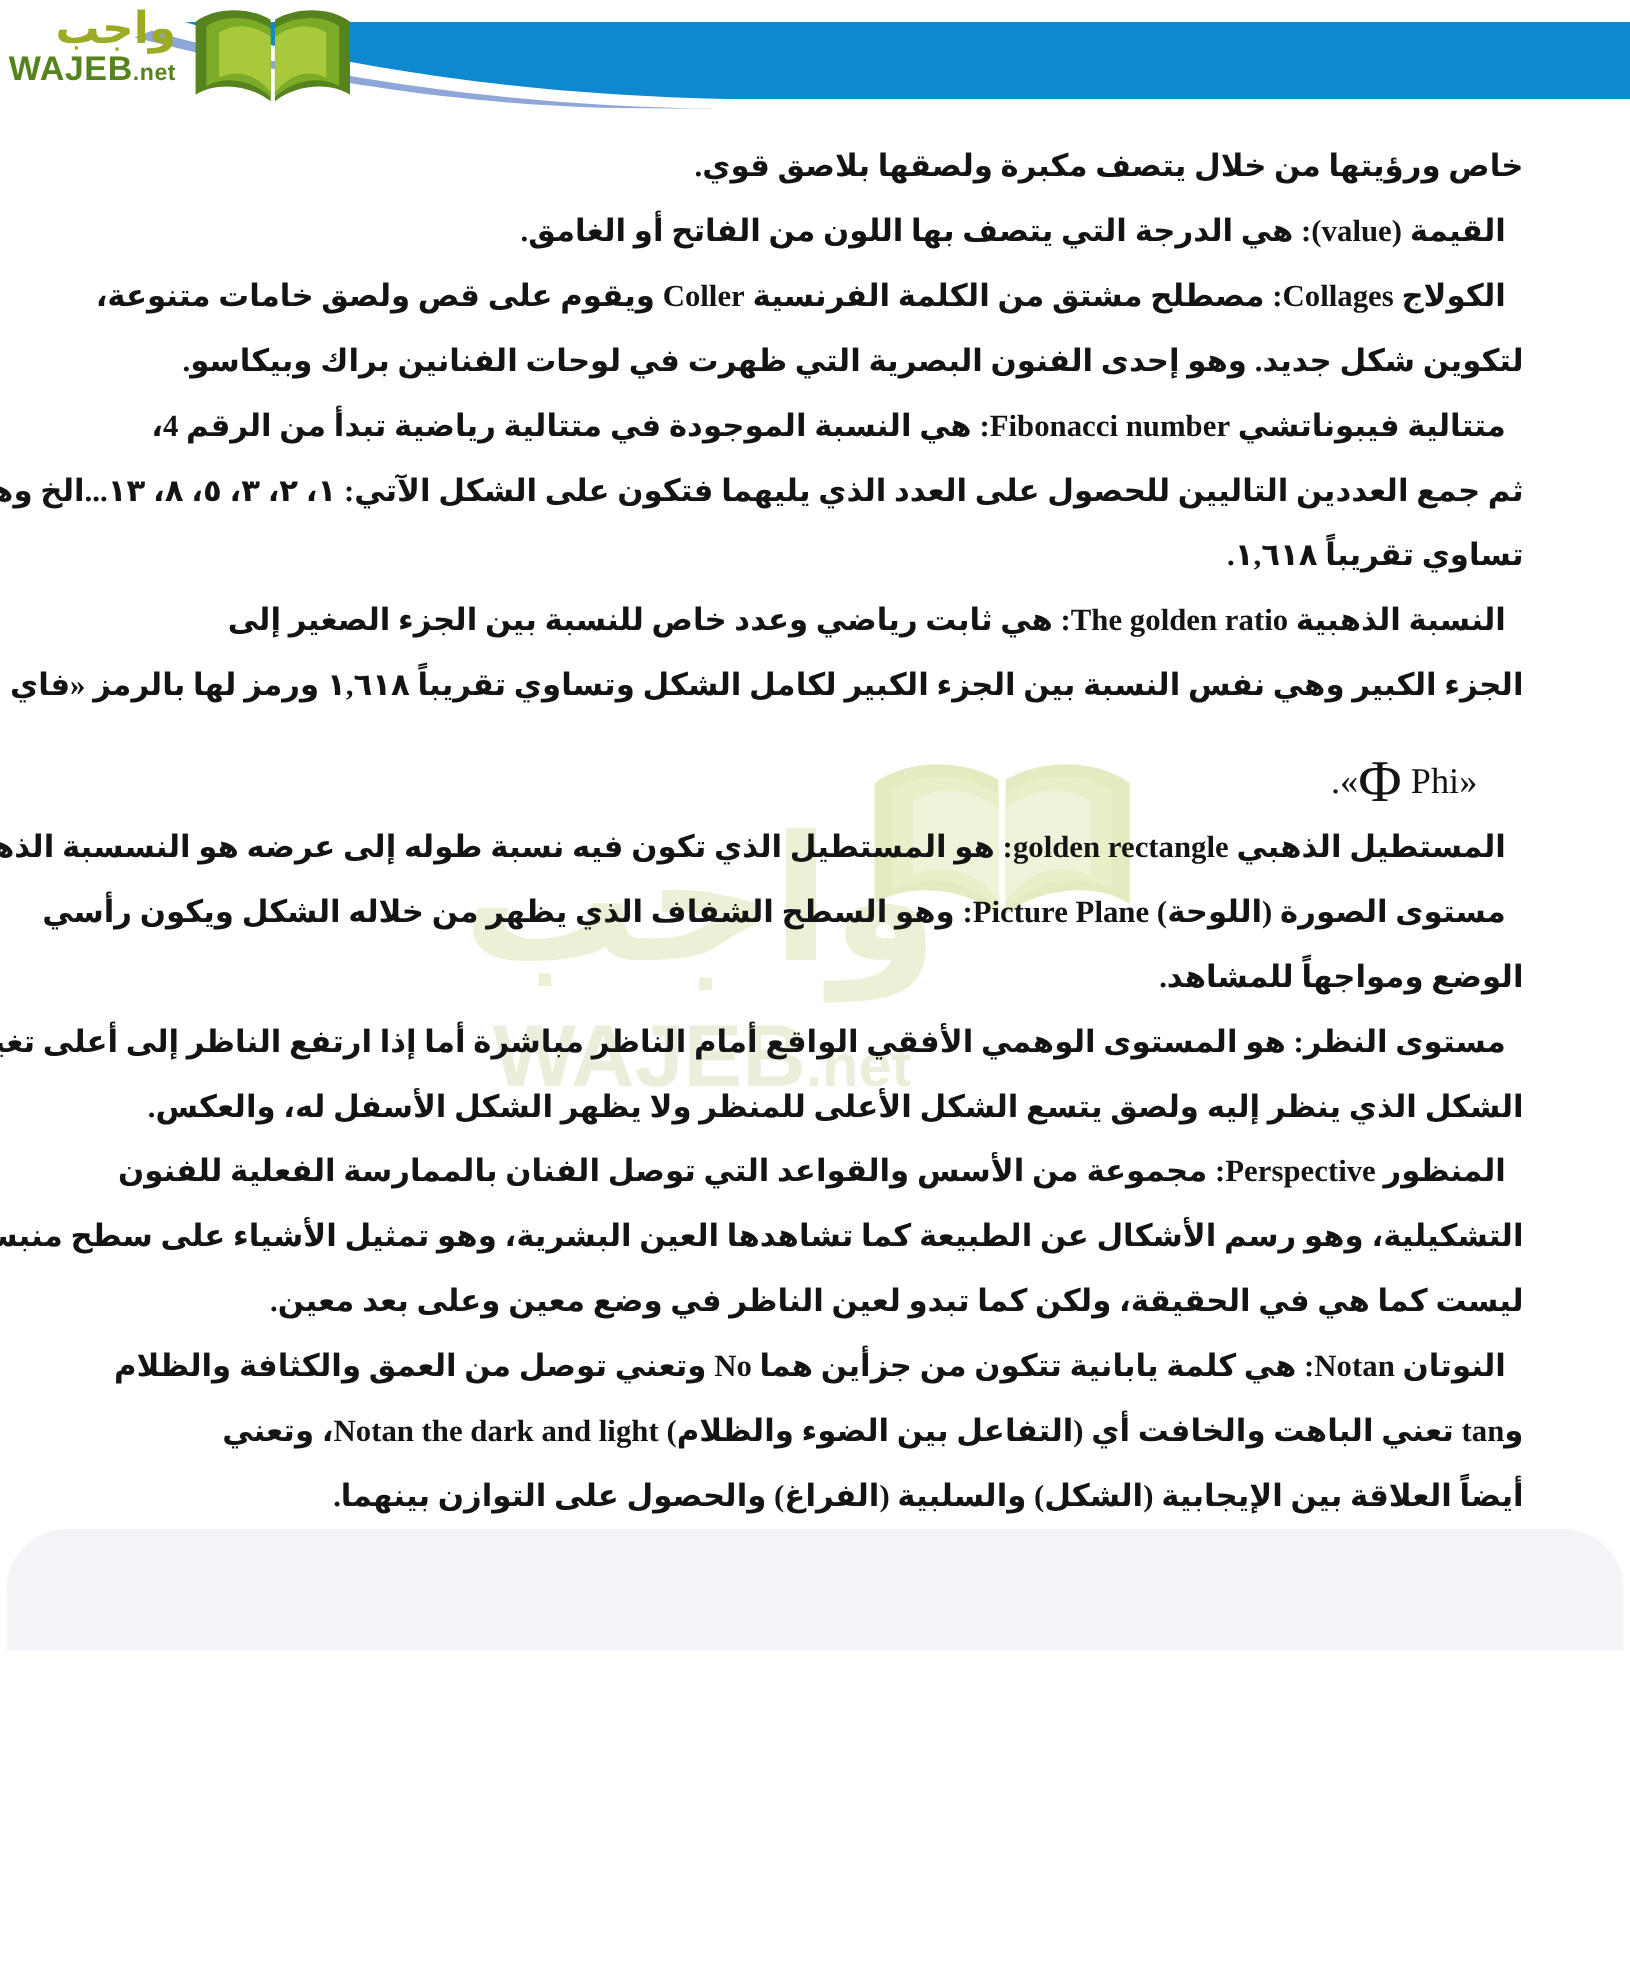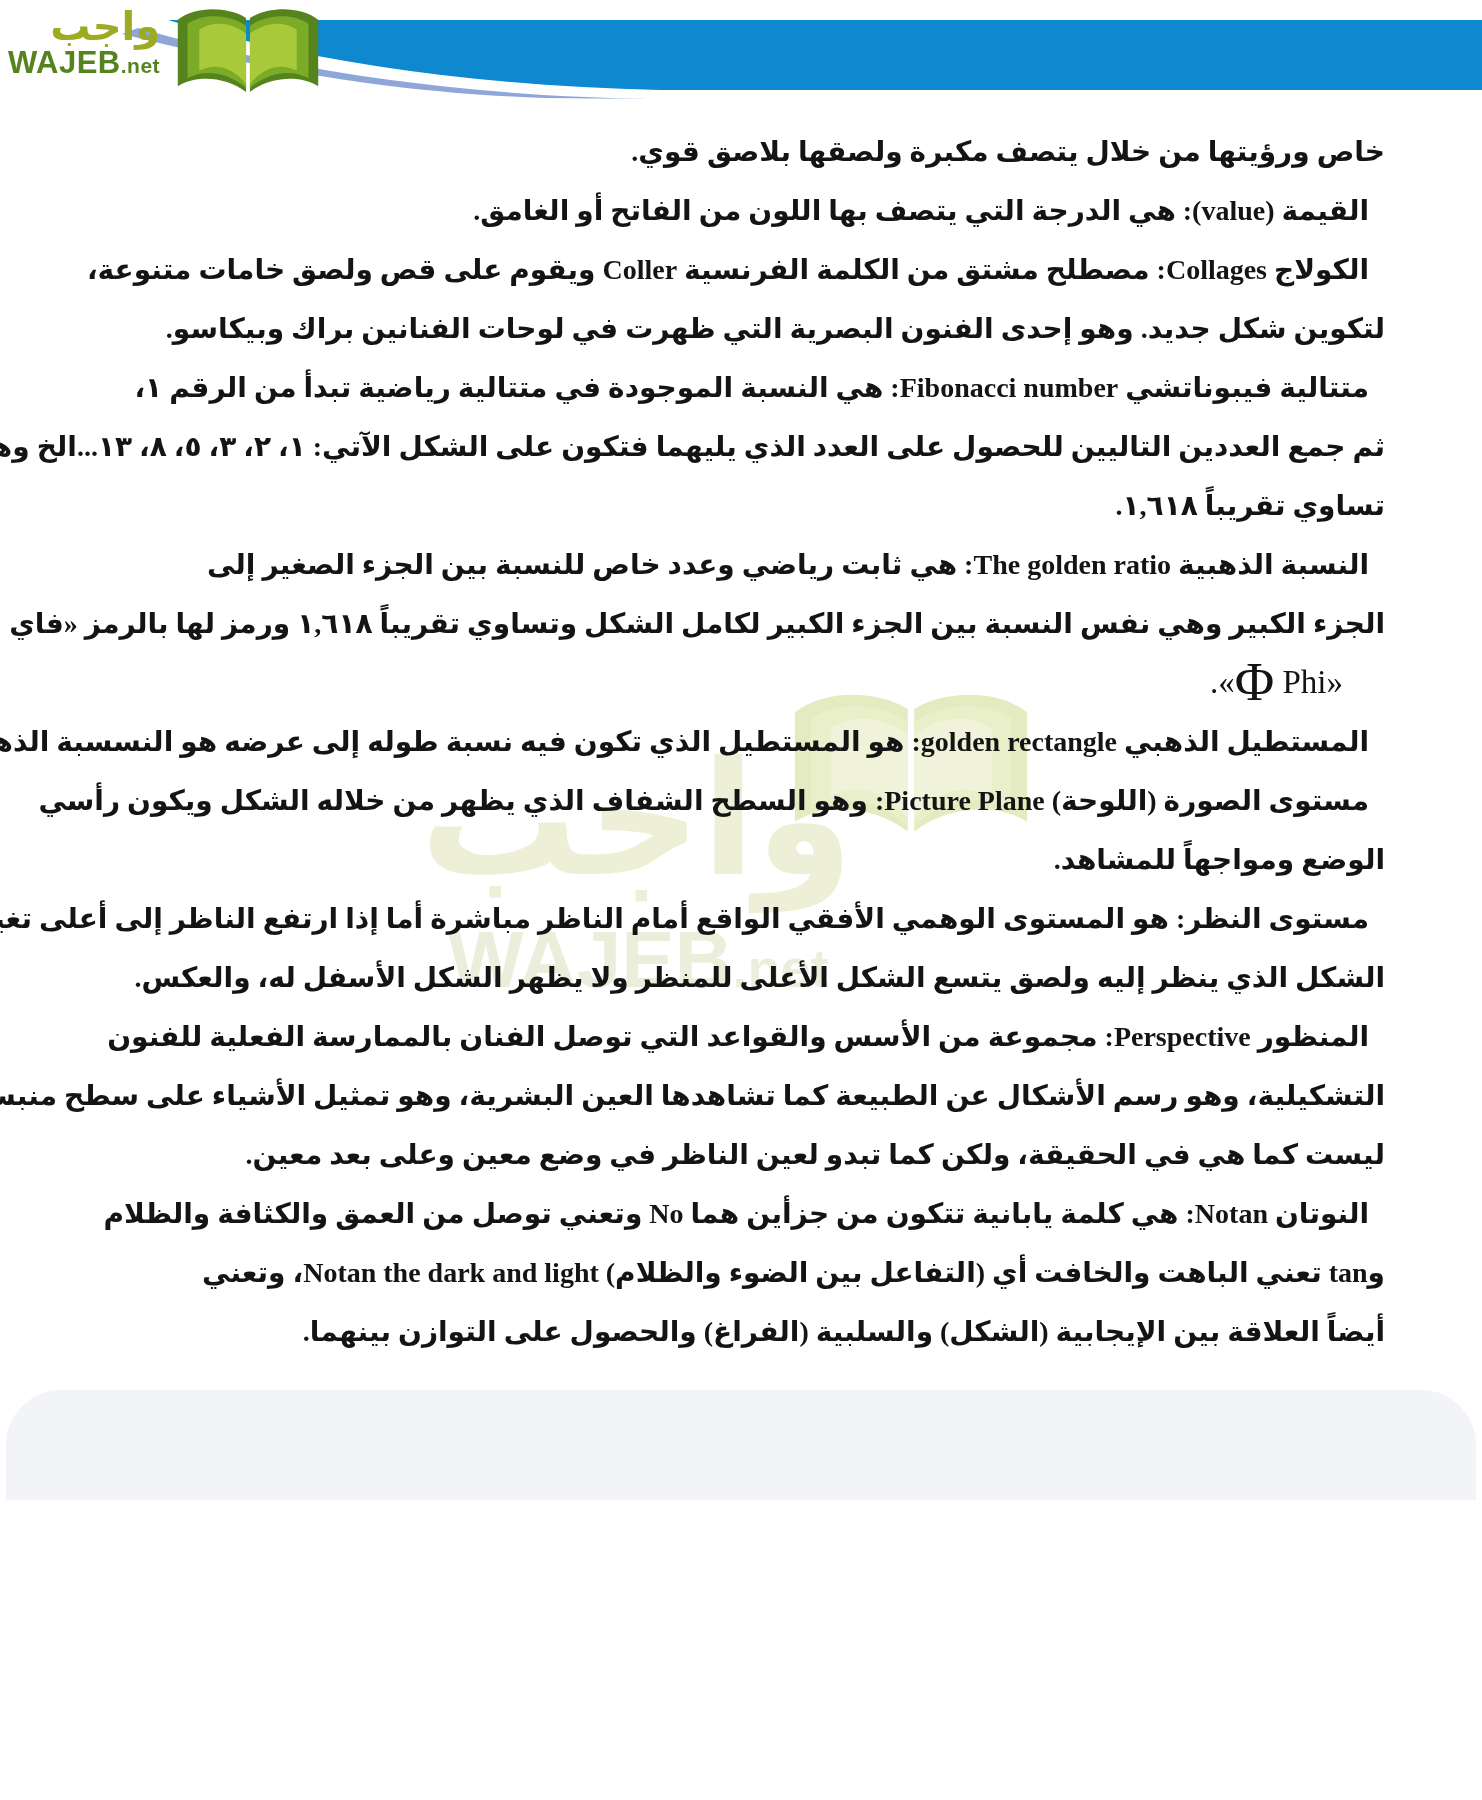--- a/index.html
+++ b/index.html
@@ -34,21 +34,21 @@
   #watermark svg{position:absolute;right:0;top:6px;}
   .wk-dark{fill:#d5df9b;}
   .wk-mid{fill:#dde6a9;}
   .wk-light{fill:#e7edc2;}
 
   
   #textblock{position:absolute;top:122px;right:97px;left:110px;direction:rtl;color:var(--text);}
   .tline{height:59px;line-height:59px;font-size:28px;font-weight:700;white-space:nowrap;text-align:start;
          font-family:"Liberation Serif","DejaVu Sans",sans-serif;}
   .tline.indent{padding-right:16px;}
-  .tline.phi-line{direction:ltr;text-align:right;padding-right:42px;font-weight:400;font-size:33px;}
+  .tline.phi-line{direction:ltr;text-align:right;padding-right:42px;font-weight:400;font-size:33px;margin-top:29px;}
   .phi-symbol{font-size:54px;vertical-align:-7px;line-height:0;}
 
   
   #footer-svg{position:absolute;top:1376px;left:0;}
   #mascot-svg{position:absolute;top:1628px;left:86px;}
   .c-royal{fill:var(--footer-blue);}
   .s-royal{stroke:var(--footer-blue);fill:none;}
   .badge-num{font-family:"DejaVu Sans",sans-serif;font-weight:700;font-size:42px;fill:#ffffff;}
 </style>
 </head>
@@ -95,21 +95,21 @@
         <path class="wk-light" d="M78,30 C62,18 44,17 30,26 L30,68 C46,60 64,64 78,82 Z"></path>
       </g>
     </svg>
   </div>
 
   <div id="textblock">
       <div class="tline">خاص ورؤيتها من خلال يتصف مكبرة ولصقها بلاصق قوي.</div>
       <div class="tline indent">القيمة (value): هي الدرجة التي يتصف بها اللون من الفاتح أو الغامق.</div>
       <div class="tline indent">الكولاج Collages: مصطلح مشتق من الكلمة الفرنسية Coller ويقوم على قص ولصق خامات متنوعة،</div>
       <div class="tline">لتكوين شكل جديد. وهو إحدى الفنون البصرية التي ظهرت في لوحات الفنانين براك وبيكاسو.</div>
-      <div class="tline indent">متتالية فيبوناتشي Fibonacci number: هي النسبة الموجودة في متتالية رياضية تبدأ من الرقم ١،</div>
+      <div class="tline indent">متتالية فيبوناتشي Fibonacci number: هي النسبة الموجودة في متتالية رياضية تبدأ من الرقم 4،</div>
       <div class="tline">ثم جمع العددين التاليين للحصول على العدد الذي يليهما فتكون على الشكل الآتي: ١، ٢، ٣، ٥، ٨، ١٣...الخ وهي</div>
       <div class="tline">تساوي تقريباً ١,٦١٨.</div>
       <div class="tline indent">النسبة الذهبية The golden ratio: هي ثابت رياضي وعدد خاص للنسبة بين الجزء الصغير إلى</div>
       <div class="tline">الجزء الكبير وهي نفس النسبة بين الجزء الكبير لكامل الشكل وتساوي تقريباً ١,٦١٨ ورمز لها بالرمز «فاي</div>
       <div class="tline phi-line"><span>.«</span><span class="phi-symbol">Φ</span><span> Phi»</span></div>
       <div class="tline indent">المستطيل الذهبي golden rectangle: هو المستطيل الذي تكون فيه نسبة طوله إلى عرضه هو النسسبة الذهبية.</div>
       <div class="tline indent">مستوى الصورة (اللوحة) Picture Plane: وهو السطح الشفاف الذي يظهر من خلاله الشكل ويكون رأسي</div>
       <div class="tline">الوضع ومواجهاً للمشاهد.</div>
       <div class="tline indent">مستوى النظر: هو المستوى الوهمي الأفقي الواقع أمام الناظر مباشرة أما إذا ارتفع الناظر إلى أعلى تغير</div>
       <div class="tline">الشكل الذي ينظر إليه ولصق يتسع الشكل الأعلى للمنظر ولا يظهر الشكل الأسفل له، والعكس.</div>

